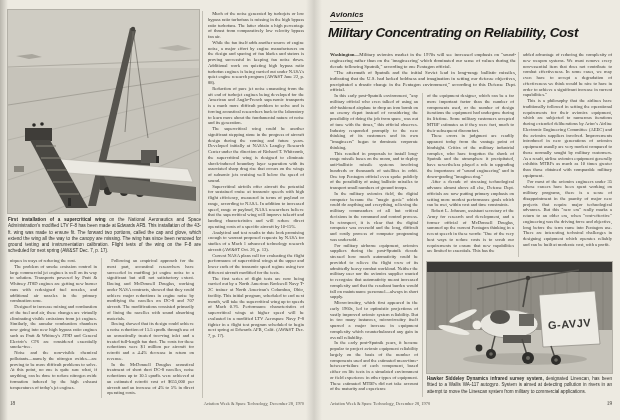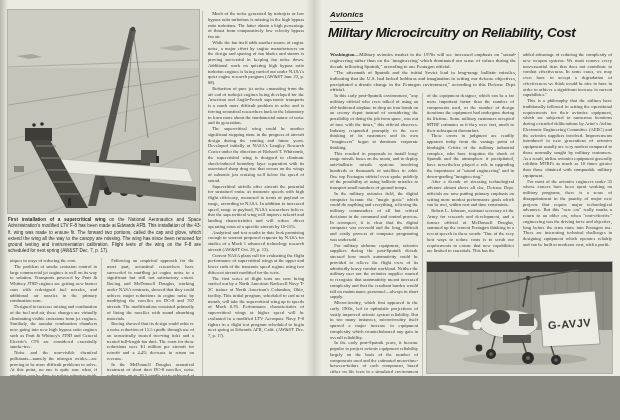--- a/index.html
+++ b/index.html
@@ -1,16 +1,16 @@
 <!DOCTYPE html>
 <html><head>
 <meta charset="utf-8">
 <style>
   html,body{margin:0;padding:0;background:#8e8b84;}
-  #spread{position:relative;width:620px;height:376px;background:#edeae1;overflow:hidden;
+  #spread{position:relative;width:620px;height:420px;background:#edeae1;overflow:hidden;
     font-family:"Liberation Serif",serif;color:#34322e;}
   #spread::before{content:"";position:absolute;left:0;top:0;width:8px;height:420px;
     background:linear-gradient(90deg,#b9b6ad,#edeae1);pointer-events:none;}
   #spine{position:absolute;left:306px;top:0;width:16px;height:420px;
     background:linear-gradient(90deg,rgba(0,0,0,0),rgba(90,88,82,.18) 50%,rgba(0,0,0,0));}
   .abs{position:absolute;}
   
   .col{font-size:4.6px;line-height:5.75px;text-align:justify;overflow:hidden;
     color:#3a3833;letter-spacing:0;}
   .col p{margin:0;text-indent:.9em;}
@@ -110,21 +110,21 @@
     </div>
 
   <div class="footer abs" style="left:10px;top:400px;width:294px;">
     <span class="pageno">18</span>
     <span>Aviation Week &amp; Space Technology, December 28, 1970</span>
   </div>
 
   <div id="spine"></div>
 
   <span class="kicker abs" style="left:330px;top:10px;">Avionics</span>
-  <div class="headline abs" style="left:328px;top:25px;width:292px;">Military Microcircuitry on Reliability, Cost</div>
+  <div class="headline abs" style="left:328px;top:25px;width:292px;">Military Concentrating on Reliability, Cost</div>
 
   <div class="lead abs" style="left:330px;top:52px;width:186px;height:40px;">
     <p><b>Washington—</b><span>Military avionics market in the 1970s will see increased emphasis on "sound-engineering rather than on the 'imagineering' which dominated our sense of values during the decade following Sputnik," according to one Pentagon official.</span></p>
     <p>"The aftermath of Sputnik and the initial Soviet lead in long-range ballistic missiles, indicating that the U.S. had lacked boldness and imagination in setting our defense objectives, precipitated a drastic change in the Pentagon environment," according to this Defense Dept. official.</p>
   </div>
 
   <div class="col abs" style="left:330px;top:93px;width:88px;height:304px;">
       <p>In this early post-Sputnik environment, "any military official who even talked of using an old-fashioned airplane to drop an iron bomb on an enemy depot instead of considering the possibility of doing the job from space, was out of tune with the times," this official observes. Industry responded promptly to the new thinking of its customers and its own "imagineers" began to dominate corporate thinking.</p>
       <p>This resulted in proposals to install long-range missile bases on the moon, and to deploy anti-ballistic missile systems involving hundreds or thousands of satellites in orbit. One top Pentagon official even spoke publicly of the possibility of using ballistic missiles to transport small numbers of ground troops.</p>
       <p>In the military avionics field, the digital computer became the "magic genie" which could do anything and everything, relieving the military commanders of all but critical decisions in the command and control process. In retrospect, it is clear that the digital computer was oversold and the long, difficult and costly process of computer programing was undersold.</p>

